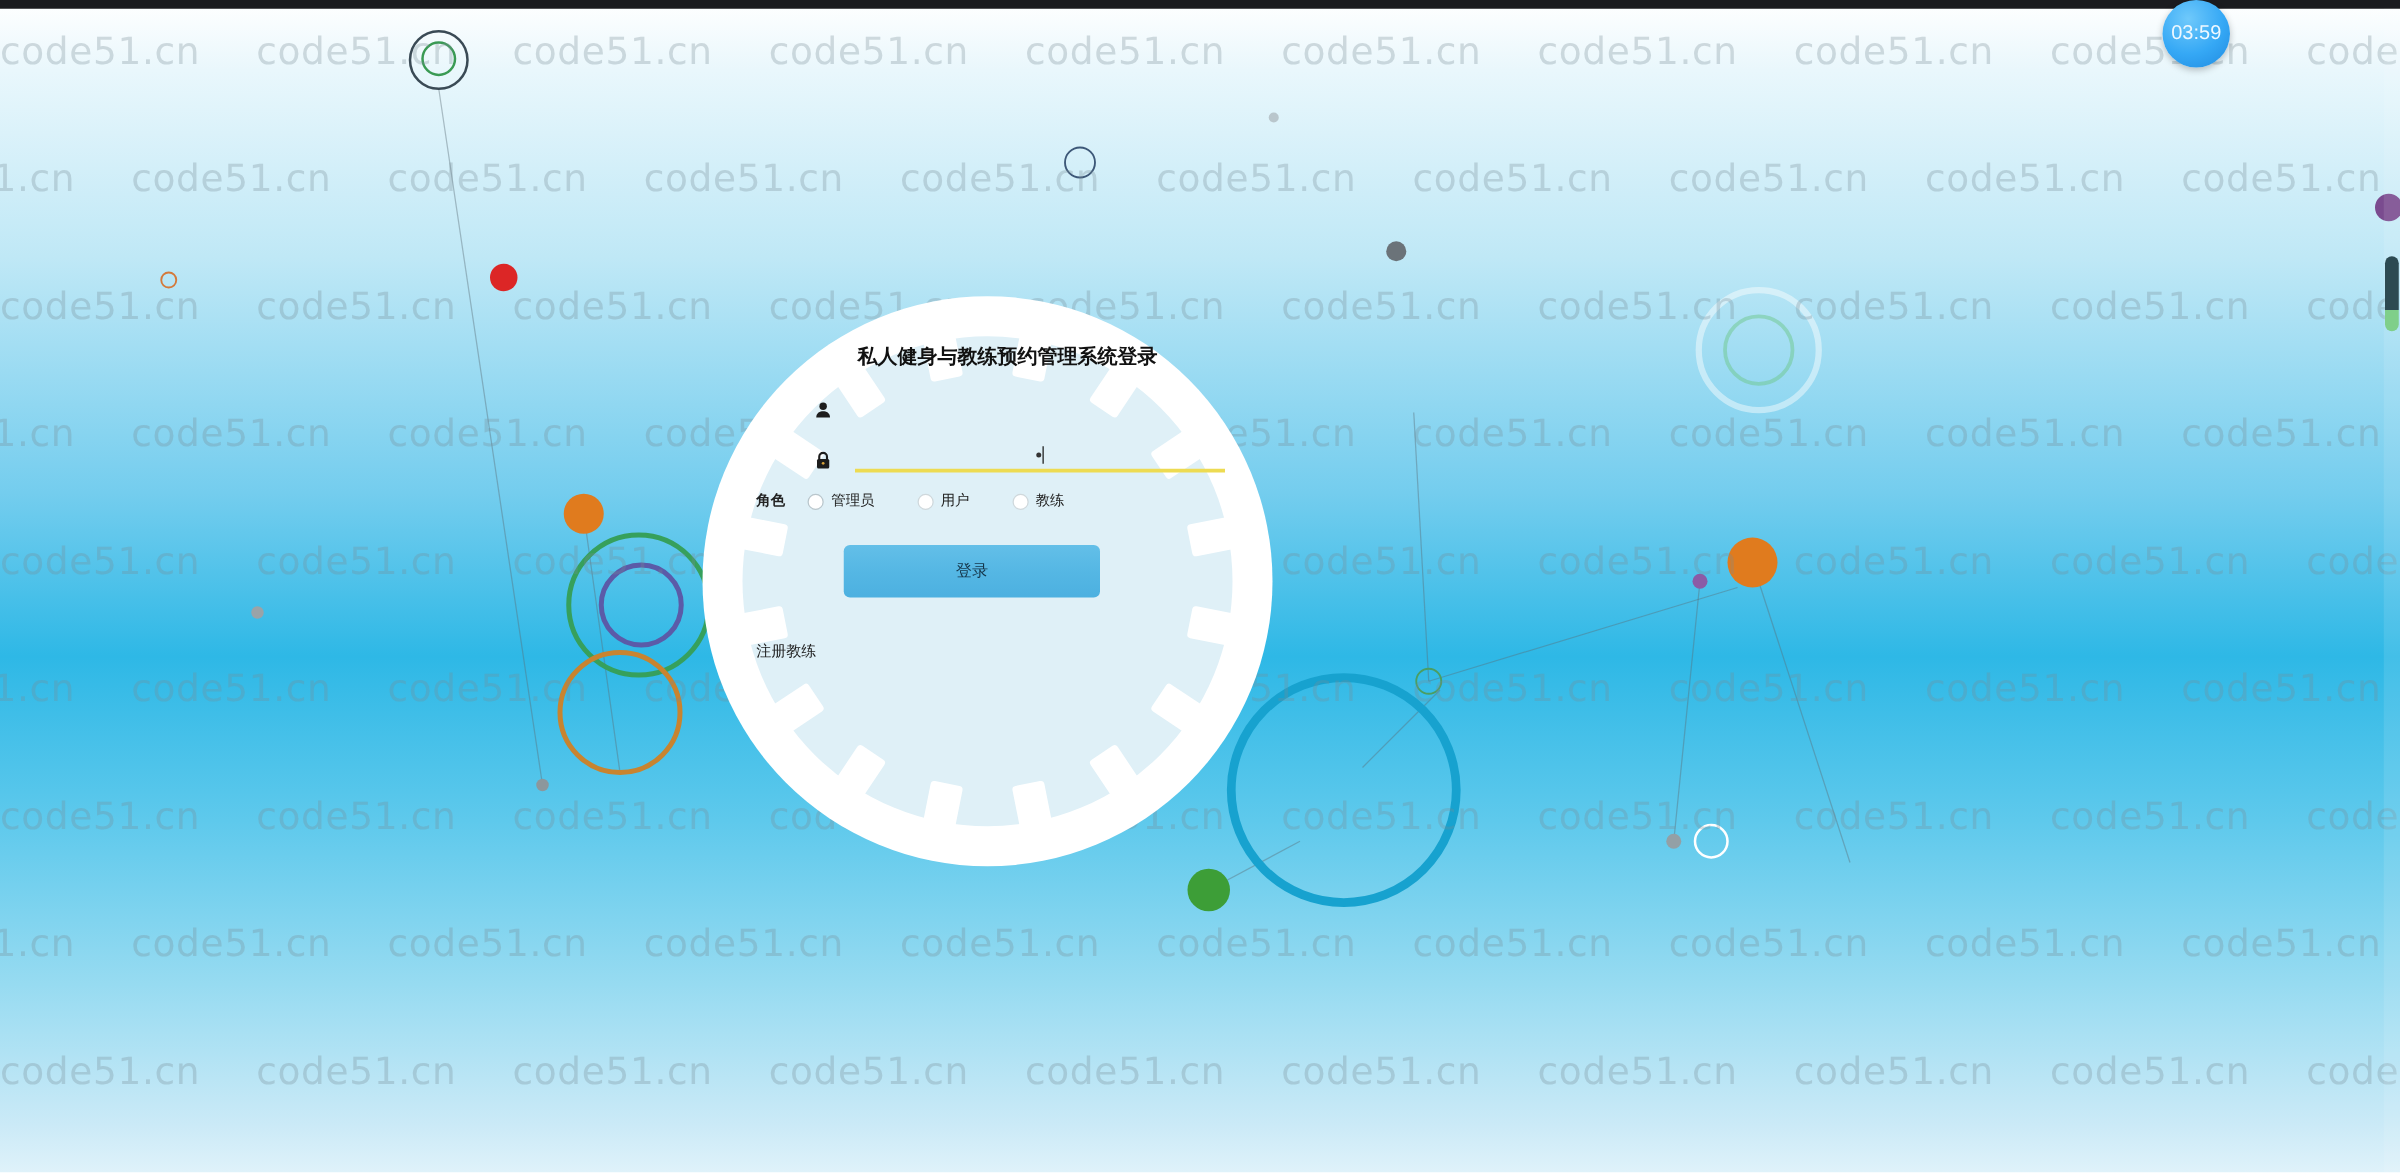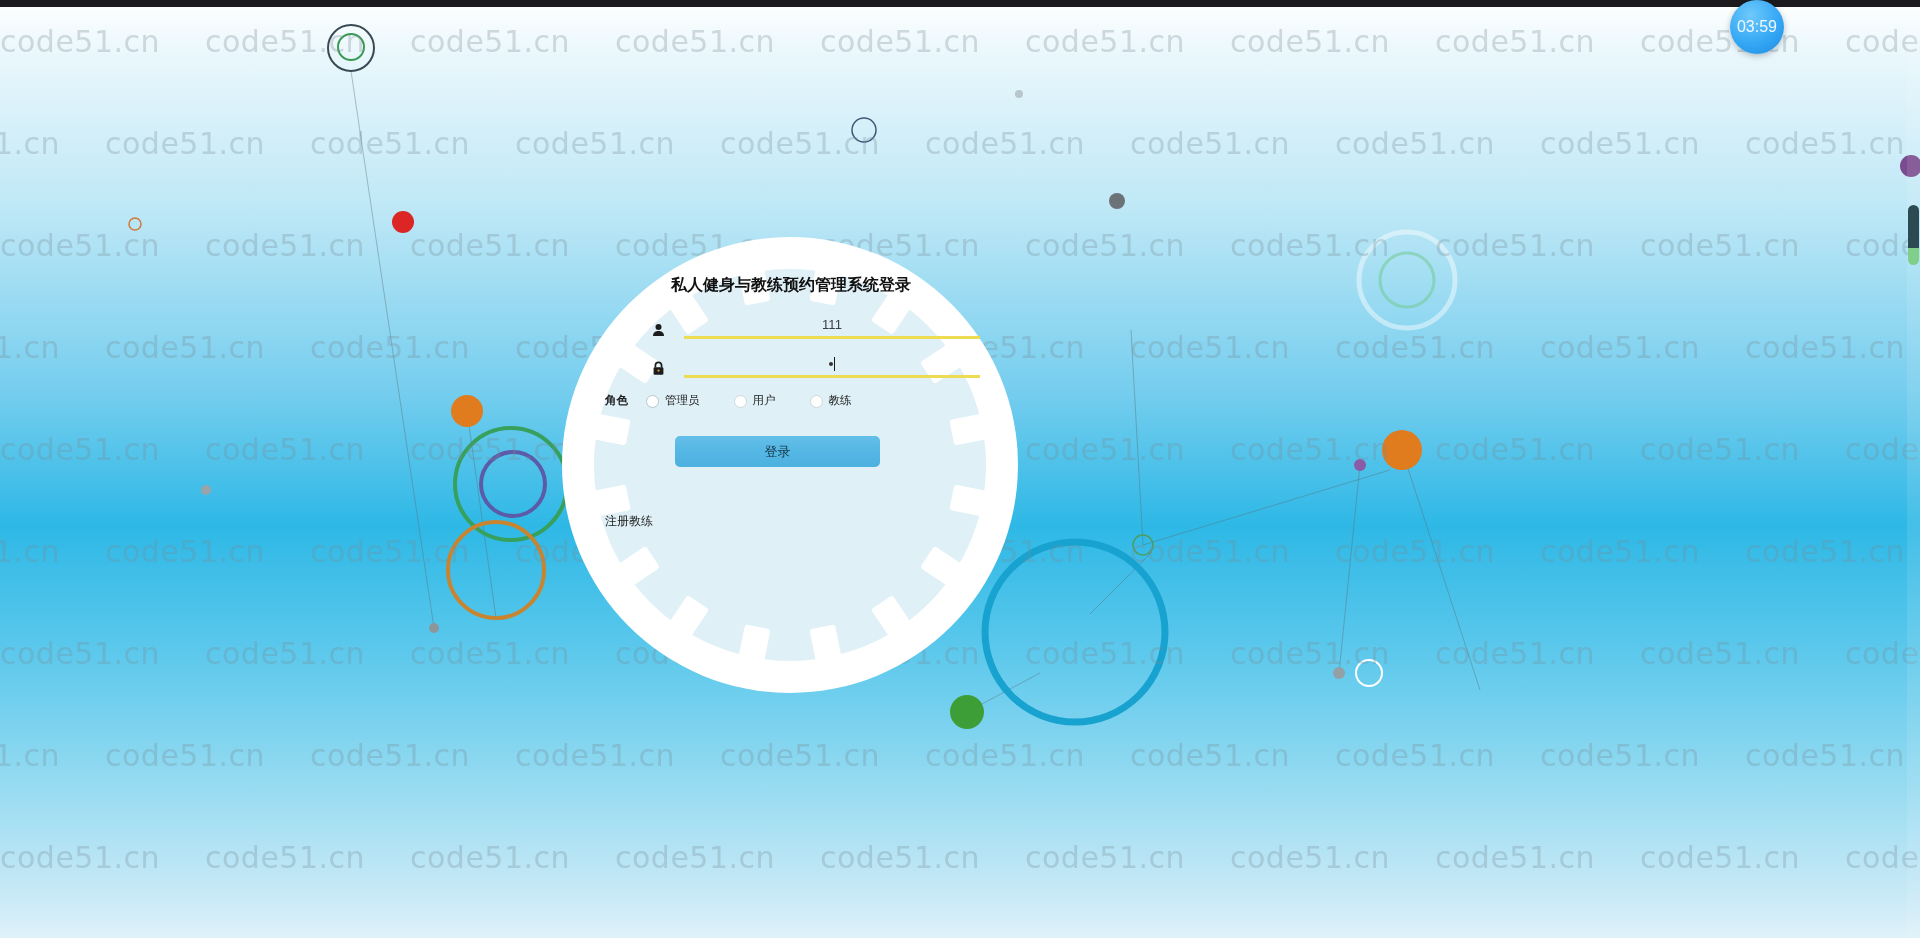--- a/index.html
+++ b/index.html
@@ -75,21 +75,21 @@
   .gear-svg { position: absolute; inset: 0; }
 
   .panel-content {
     position: absolute;
     left: 0; top: 0;
     width: 460px; height: 620px;
     z-index: 12;
   }
   .panel-title {
     position: absolute;
-    left: 1px; top: 120px;
+    left: 16px; top: 120px;
     width: 460px;
     text-align: center;
     font-size: 16px;
     font-weight: bold;
     color: #111;
     font-family: "DejaVu Sans", "Liberation Sans", sans-serif;
   }
 
   .form-row {
     position: absolute;
@@ -161,21 +161,21 @@
   }
   .radio-dot.checked {
     background: #ffffff;
     box-shadow: inset 0 0 0 3px #ffffff;
     border: 1px solid #b9c6cc;
   }
 
   .login-btn {
     position: absolute;
     left: 115px; top: 281px;
-    width: 205px; height: 31px;
+    width: 205px; height: 42px;
     border: none;
     border-radius: 5px;
     background: linear-gradient(to bottom, #63bfe8 0%, #55b7e4 50%, #4cb0e0 100%);
     color: #15364a;
     font-size: 13px;
     font-family: "DejaVu Sans", "Liberation Sans", sans-serif;
     cursor: pointer;
   }
 
   .register-link {
@@ -410,23 +410,20 @@
     <div class="panel-content">
       <div class="panel-title">私人健身与教练预约管理系统登录</div>
 
       <div class="form-row row-user">
         <span class="field-icon">
           <svg width="13" height="14" viewBox="0 0 13 14">
             <circle cx="6.5" cy="4" r="3" fill="#1d1d1d"></circle>
             <path d="M1 13 C1 9.2 4 8 6.5 8 C9 8 12 9.2 12 13 Z" fill="#1d1d1d"></path>
           </svg>
         </span>
-        <span class="field-box" title="用户名">
-          <span class="field-value">111</span>
-        </span>
       </div>
 
       <div class="form-row row-pass">
         <span class="field-icon">
           <svg width="13" height="15" viewBox="0 0 13 15">
             <path d="M3.4 6.5 V4.4 A3.1 3.1 0 0 1 9.6 4.4 V6.5" fill="none" stroke="#1d1d1d" stroke-width="1.7"></path>
             <rect x="1.6" y="6.2" width="9.8" height="7.6" rx="1.2" fill="#1d1d1d"></rect>
             <circle cx="6.5" cy="9.6" r="1.1" fill="#d8a33a"></circle>
           </svg>
         </span>

